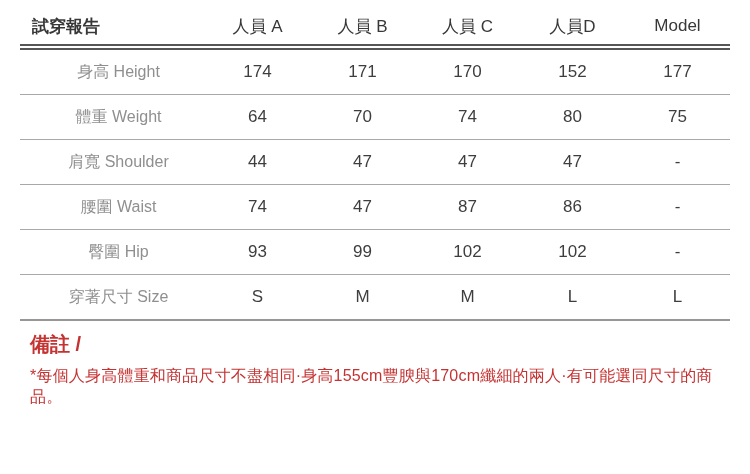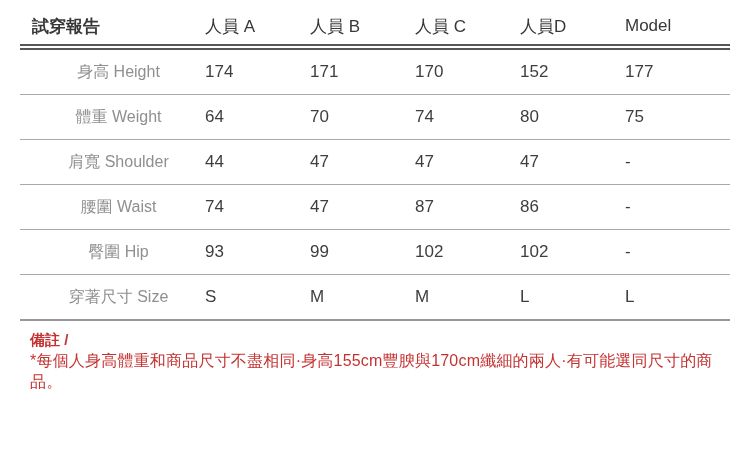--- a/index.html
+++ b/index.html
@@ -28,51 +28,51 @@
     font-size: 17px;
     color: #383838;
     padding: 0;
   }
   thead th.title-cell {
     text-align: left;
     padding-left: 12px;
     font-weight: 700;
   }
   thead th.col-head {
-    text-align: left;
+    text-align: center;
     font-weight: 400;
   }
   tbody td {
     height: 44px;
     border-bottom: 1px solid #a8a8a8;
     vertical-align: middle;
     padding: 0;
   }
   tbody tr:last-child td {
     border-bottom: 2px solid #979797;
   }
   td.row-label {
     text-align: center;
     padding-left: 12px;
     font-size: 16px;
     color: #8f8f8f;
   }
   td.cell-val {
-    text-align: left;
+    text-align: center;
     font-size: 17px;
     color: #3e3e3e;
   }
   .notes {
     padding: 10px 20px 0 30px;
     color: #c53232;
   }
   .notes-heading {
-    font-size: 15px;
+    font-size: 20px;
     font-weight: 700;
-    margin: 0 0 1px 0;
+    margin: 0 0 8px 0;
   }
   .note-body {
     font-size: 16px;
     font-weight: 400;
     margin: 0;
     letter-spacing: 0.2px;
   }
 </style>
 </head>
 <body>

